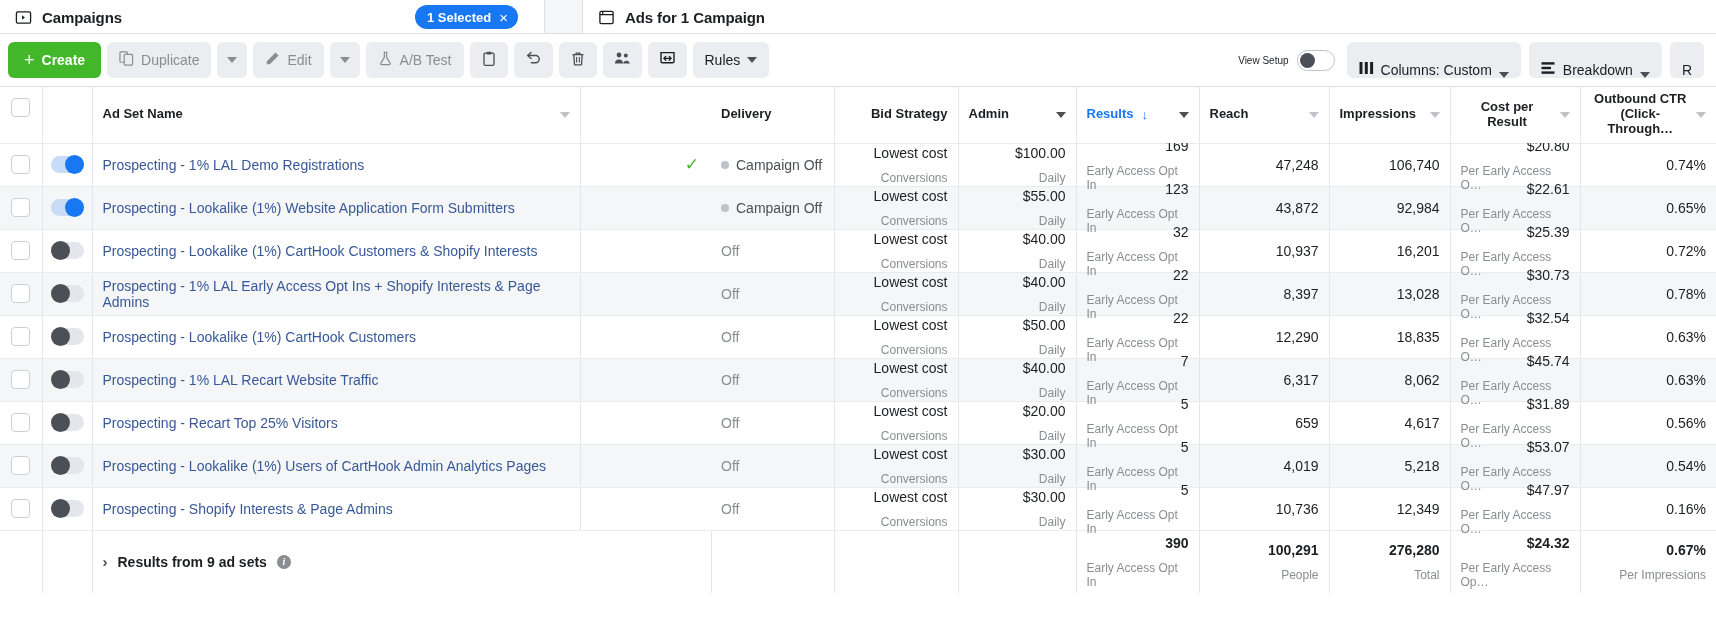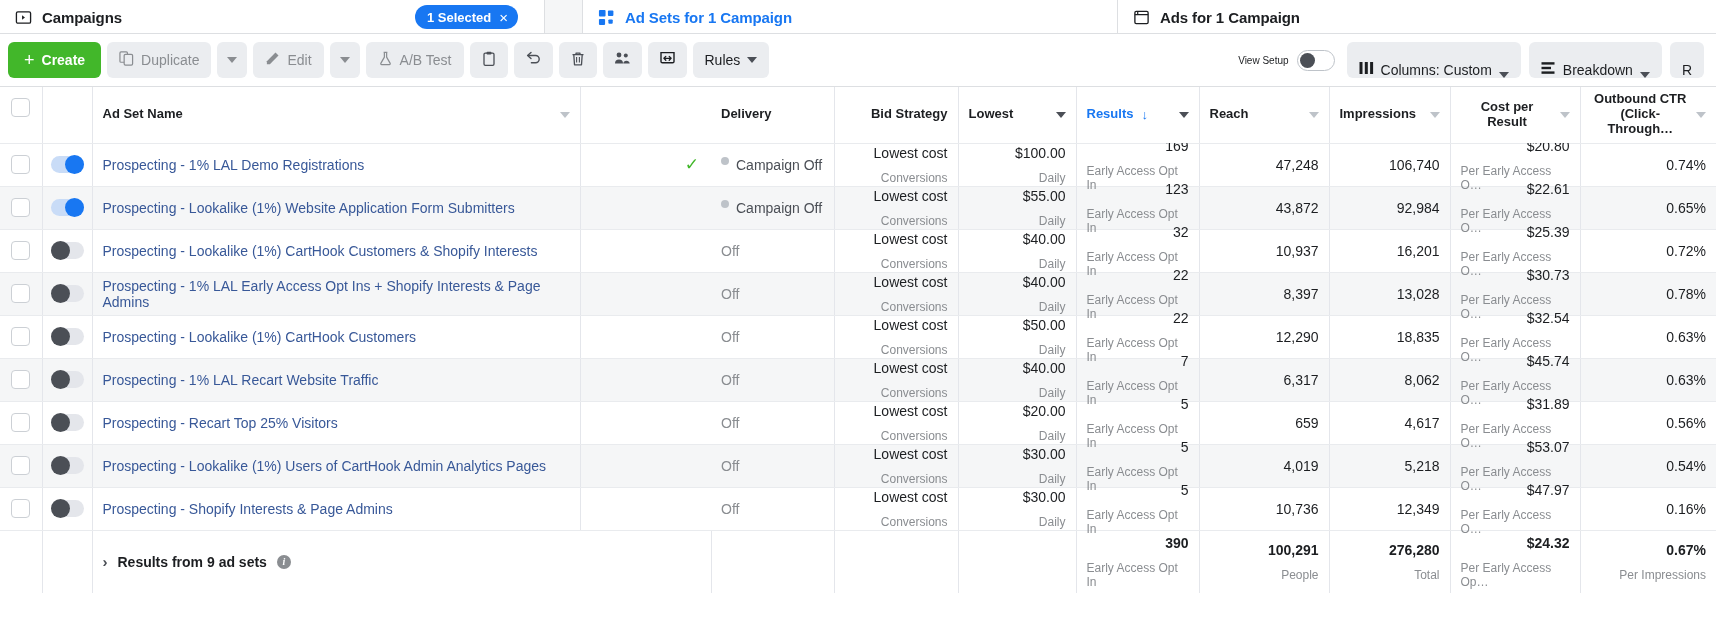--- a/index.html
+++ b/index.html
@@ -124,21 +124,21 @@
 
   tbody tr { height: 42px; }
   tbody tr.alt td { background:#f5f6f7; }
   tbody td { font-size:14px; color:#1c1e21; }
   .cell { padding: 6px 10px 5px 10px; height:42px; display:flex; flex-direction:column; justify-content:center; }
   .cell.right { align-items:flex-end; }
   .cell.left { align-items:flex-start; }
   .cell .sub { font-size:12px; color:#8a8d91; margin-top:11px; line-height:1.1; }
   .cell .main { line-height:1.15; }
   .name-link { color:#385898; font-size:14px; text-decoration:none; }
-  .delivery { display:flex; align-items:flex-start; gap:7px; color:#4b4f56; }
+  .delivery { display:flex; align-items:center; gap:7px; color:#4b4f56; }
   .dot { width:8px;height:8px;border-radius:50%;background:#bec3c9; flex:0 0 8px; }
   .delivery.off-plain { color:#8a8d91; }
 
   
   td.cb, th.cb { width: 38px; }
   .chk { width:19px;height:19px;border:1px solid #ccd0d5; border-radius:4px; background:#fff; margin: 11px auto 0 auto;}
   td.tg, th.tg { width: 52px; }
   .toggle { width:33px;height:17px;border-radius:9px; position:relative; margin: 12px auto 0 auto; }
   .toggle.on { background:#c9dcf7; }
   .toggle.on .knob { position:absolute; right:0; top:-1px; width:19px;height:19px;border-radius:50%;background:#1877f2; }
@@ -173,31 +173,20 @@
           </svg>
       </span>
       <span class="tab-label">Campaigns</span>
       <span class="tab-spacer"></span>
       <span class="selected-pill">
         <span>1 Selected</span>
         <span class="x">×</span>
       </span>
     </div>
     <div class="gap-cell"></div>
-    <div class="tab adsets">
-      <span class="tab-icon">
-        <svg width="17" height="17" viewBox="0 0 18 18">
-          <rect x="1" y="1" width="7" height="7" rx="1" fill="#1877f2"></rect>
-          <rect x="10.5" y="1.6" width="5.8" height="5.8" rx="1" fill="#1877f2"></rect>
-          <rect x="1" y="10.5" width="6.5" height="6.5" rx="1" fill="#1877f2"></rect>
-          <rect x="11" y="11" width="4.6" height="4.6" rx="1" fill="#1877f2"></rect>
-        </svg>
-      </span>
-      <span class="tab-label">Ad Sets for 1 Campaign</span>
-    </div>
     <div class="tab ads">
       <span class="tab-icon">
         <svg width="17" height="17" viewBox="0 0 18 18">
             <rect x="2" y="2.5" width="14" height="13" rx="1.4" fill="none" stroke="#1c1e21" stroke-width="1.4"></rect>
             <path d="M5 2.5 v3.5 M2 6 h14" stroke="#1c1e21" stroke-width="1.3"></path>
           </svg>
       </span>
       <span class="tab-label">Ads for 1 Campaign</span>
     </div>
   </div>
@@ -358,21 +347,21 @@
               <span class="th-label">Delivery</span>
             </div>
           </th>
           <th>
             <div class="th-inner right">
               <span class="th-label">Bid Strategy</span>
             </div>
           </th>
           <th>
             <div class="th-inner">
-              <span class="th-label">Lowest</span>
+              <span class="th-label">Admin</span>
               <span class="th-sortcaret dark"></span>
             </div>
           </th>
           <th class="results-col">
             <div class="th-inner">
               <span class="th-label">Results</span>
               <span class="sort-arrow">↓</span>
               <span class="th-sortcaret dark"></span>
             </div>
           </th>

